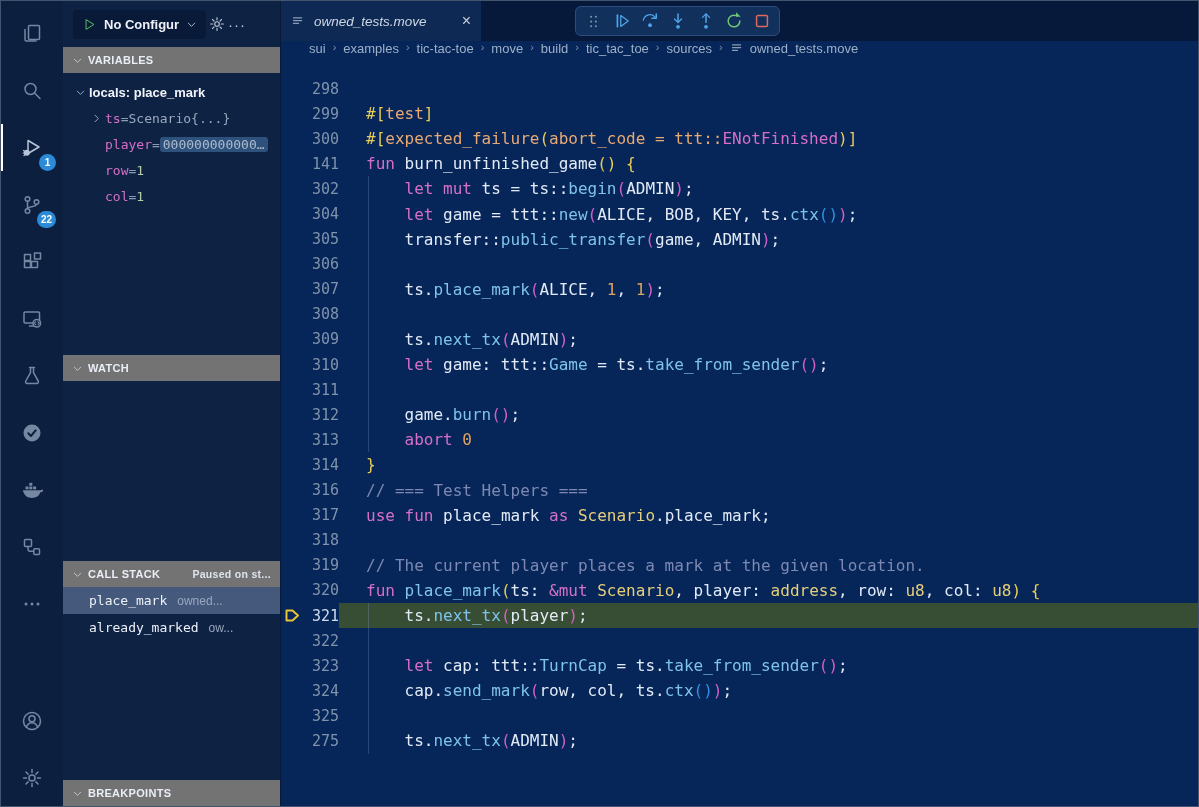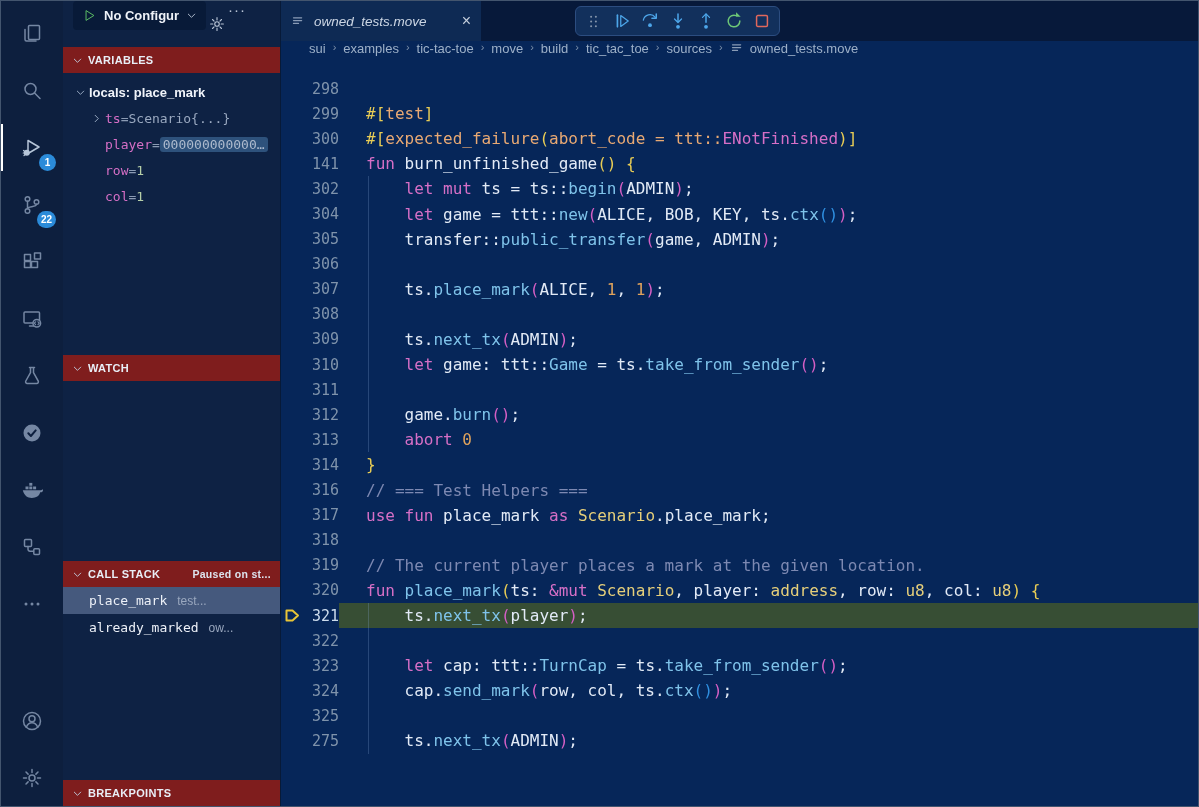--- a/index.html
+++ b/index.html
@@ -12,27 +12,27 @@
   .ab-spacer { flex:1; }
   .ab-item { height:57px; display:flex; align-items:center; justify-content:center; position:relative; color:#7587a3; cursor:pointer; }
   .ab-item.active { color:#b6c5d8; }
   .ab-item.active::before { content:""; position:absolute; left:0; top:5px; bottom:5px; width:2px; background:#ffffff; }
   .badge { position:absolute; right:7px; bottom:5px; min-width:17px; height:17px; border-radius:9px;
            background:var(--badge,#2b8bd9); color:#fff; font-size:10px; font-weight:bold;
            display:flex; align-items:center; justify-content:center; padding:0 4px; }
 
   
   .sidebar { width:218px; background:#0e2244; display:flex; flex-direction:column; flex:none; border-right:1px solid #071a38; color:#dbe3ef; }
-  .sb-toolbar { height:46px; display:flex; padding:0 10px; gap:2px; flex:none; }
+  .sb-toolbar { height:46px; display:flex; align-items:center; padding:0 10px; gap:2px; flex:none; }
   .config-pill { display:flex; align-items:center; gap:7px; background:#081a38; border-radius:4px; height:29px; padding:0 9px; cursor:pointer; }
   .config-label { color:#eef2f8; font-size:13px; font-weight:600; }
   .sb-toolbar .ticon { color:#b9c5d6; display:flex; align-items:center; cursor:pointer; }
   .dots { color:#b9c5d6; font-size:15px; letter-spacing:1px; cursor:pointer; }
 
-  .section-header { height:26px; background:#7f1d1d; display:flex; align-items:center; padding:0 9px; gap:5px;
+  .section-header { height:26px; background:#737373; display:flex; align-items:center; padding:0 9px; gap:5px;
                     color:#e9eef6; font-size:11px; font-weight:bold; letter-spacing:.3px; flex:none; cursor:pointer; }
   .section-header .chev { color:#c2cddd; display:flex; }
   .hdr-status { margin-left:auto; font-size:10.5px; font-weight:bold; color:#dde4ee; }
 
   .vars-content { height:282px; flex:none; padding-top:6px; }
   .watch-content { height:180px; flex:none; }
   .var-row { height:26px; display:flex; align-items:center; font-family:"DejaVu Sans Mono", monospace; font-size:13px; cursor:pointer; }
   .var-row .chev { width:18px; display:flex; justify-content:center; color:#9fb0c8; flex:none; }
   .scope-label { font-family:"Liberation Sans", sans-serif; font-weight:bold; font-size:13px; color:#f0f4fa; }
   .vname { color:#d66fc6; }
@@ -277,21 +277,21 @@
           <svg width="11" height="11" viewBox="0 0 24 24" fill="none" stroke="currentColor" stroke-width="1.5" stroke-linecap="round" stroke-linejoin="round">
             <path d="M5 9l7 7 7-7" stroke-width="2"></path>
           </svg>
         </span>
       <span>CALL STACK</span>
       <span class="hdr-status">Paused on st...</span>
     </div>
     <div class="stack-rows">
         <div class="frame-row selected">
           <span class="frame-fn">place_mark</span>
-          <span class="frame-file">test...</span>
+          <span class="frame-file">owned...</span>
         </div>
         <div class="frame-row">
           <span class="frame-fn">already_marked</span>
           <span class="frame-file">ow...</span>
         </div>
       </div>
 
     <div class="sb-flex"></div>
 
     <div class="section-header">

